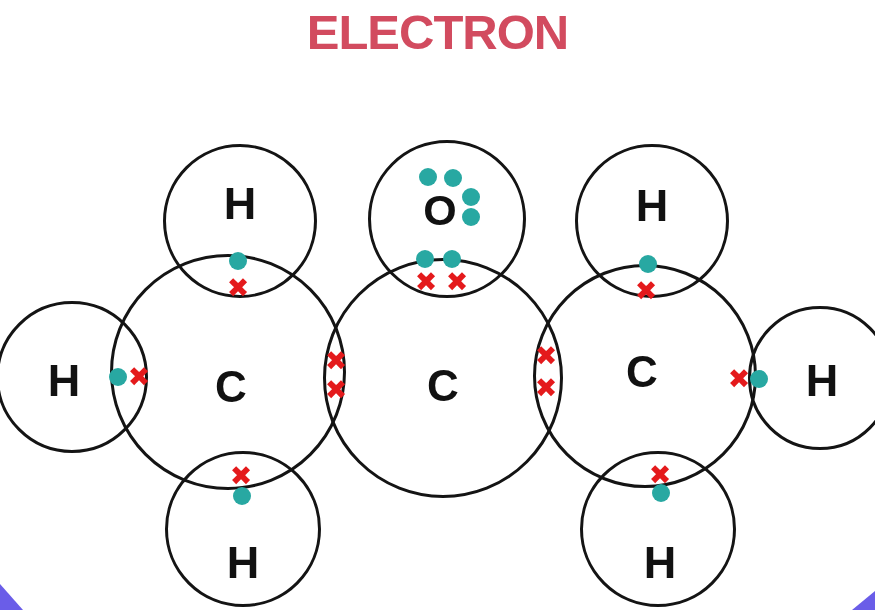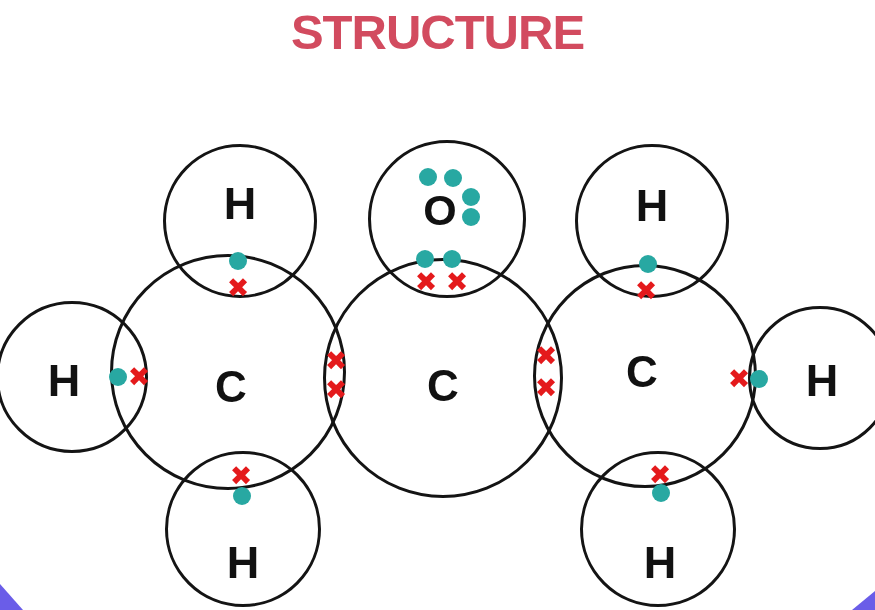--- a/index.html
+++ b/index.html
@@ -32,21 +32,21 @@
   }
   .corner { position:absolute; width:0; height:0; }
   .corner.bl { left:0; bottom:0; border-bottom:26px solid var(--corner-color,#6a5de8); border-right:23px solid transparent; }
   .corner.br { right:0; bottom:0; border-bottom:19px solid var(--corner-color,#6a5de8); border-left:23px solid transparent; }
 </style>
 </head>
 <body>
 
 <div id="app" style="--title-color: #d24b5f; --stroke-color: #141414; --dot-color: #28a8a2; --cross-color: #e41a1c; --corner-color: #6a5de8;">
   <div class="title">
-    <span>STRUCTURE</span>
+    <span>ELECTRON</span>
   </div>
 
   <div id="diagram">
       <div class="circle" style="left: 163px; top: 144px; height: 154px; width: 154px;"></div>
       <span class="atom-label" style="left: 240px; top: 203px; font-size: 45px;">H</span>
       <div class="circle" style="left: 368px; top: 140px; height: 158px; width: 158px;"></div>
       <span class="atom-label" style="left: 440px; top: 210px; font-size: 43px;">O</span>
       <div class="circle" style="left: 575px; top: 144px; height: 154px; width: 154px;"></div>
       <span class="atom-label" style="left: 652px; top: 205px; font-size: 45px;">H</span>
       <div class="circle" style="left: -4px; top: 301px; height: 152px; width: 152px;"></div>

